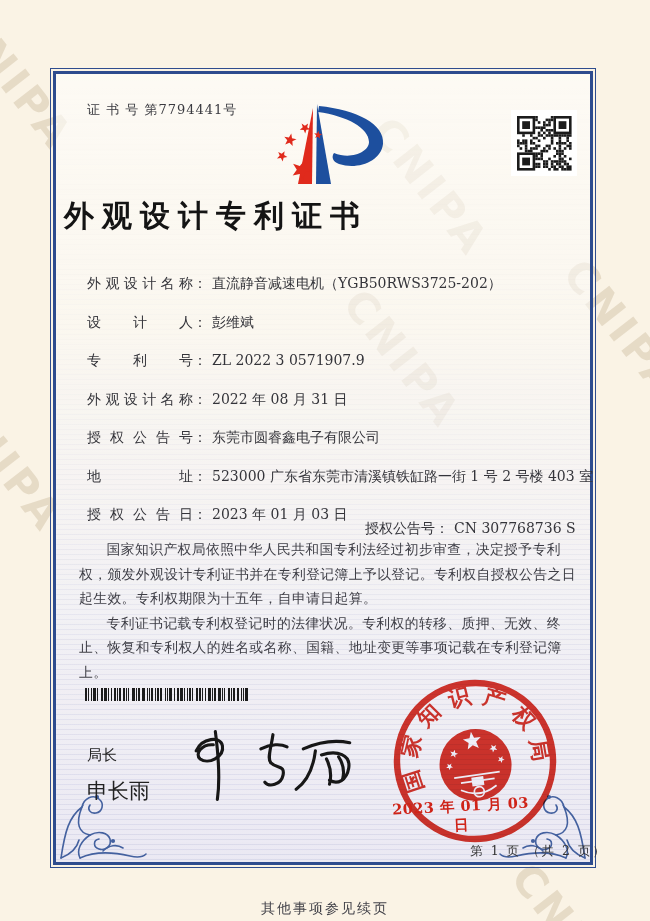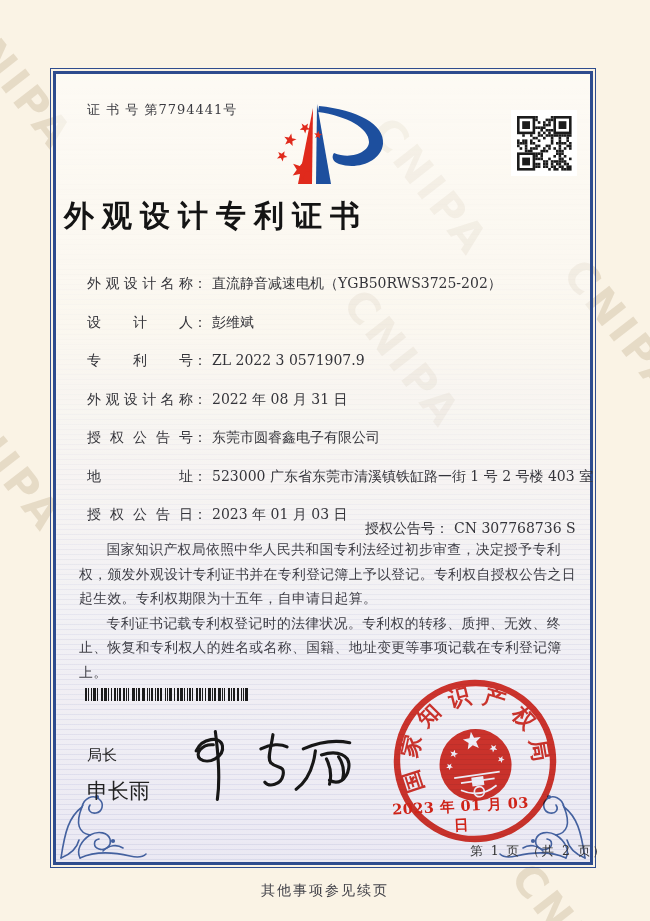--- a/index.html
+++ b/index.html
@@ -37,21 +37,21 @@
          font-size:15px;color:#222;}
   .officer-name{position:absolute;left:31px;top:703px;font-family:Liberation Sans, sans-serif;
          font-size:21px;color:#222;}
   .signature{position:absolute;left:126px;top:650px;width:192px;height:82px;z-index:2;}
   .seal{position:absolute;left:333px;top:601px;width:172px;height:172px;z-index:2;
         mix-blend-mode:multiply;opacity:0.94;transform:rotate(-8deg);}
   .seal-date{position:absolute;left:327px;top:723px;width:156px;text-align:center;z-index:3;
         font-size:14.5px;font-weight:700;color:#cf2318;letter-spacing:0.5px;transform:rotate(-3deg);}
   .page-info{position:absolute;left:0;top:769px;width:100%;text-align:right;font-size:12.5px;
         letter-spacing:2px;color:#333;margin-left:17px;}
-  .note{position:absolute;left:0;top:882px;width:100%;text-align:center;font-size:14px;
+  .note{position:absolute;left:0;top:900px;width:100%;text-align:center;font-size:14px;
         letter-spacing:2px;color:#43434a;z-index:1;}
   .corner{position:absolute;bottom:1px;width:92px;height:94px;pointer-events:none;}
   .corner.left{left:1px;}
   .corner.right{right:1px;transform:scaleX(-1);}
 </style>
 </head>
 <body>
 
 <div class="page">
 

